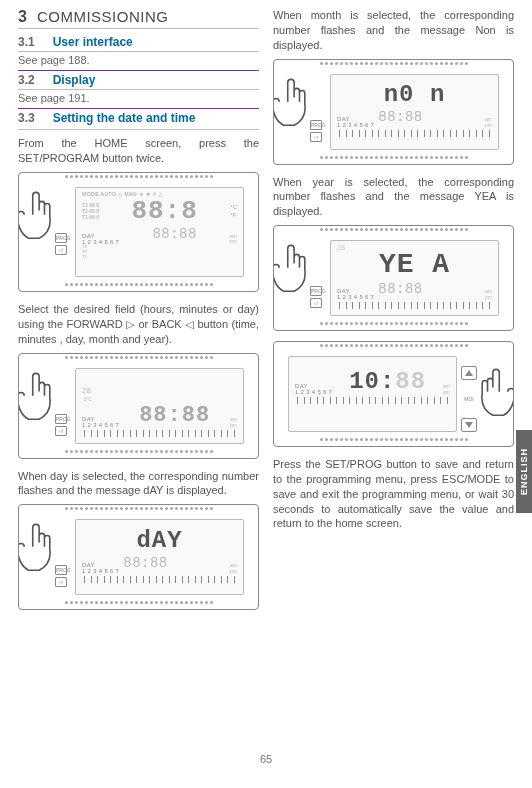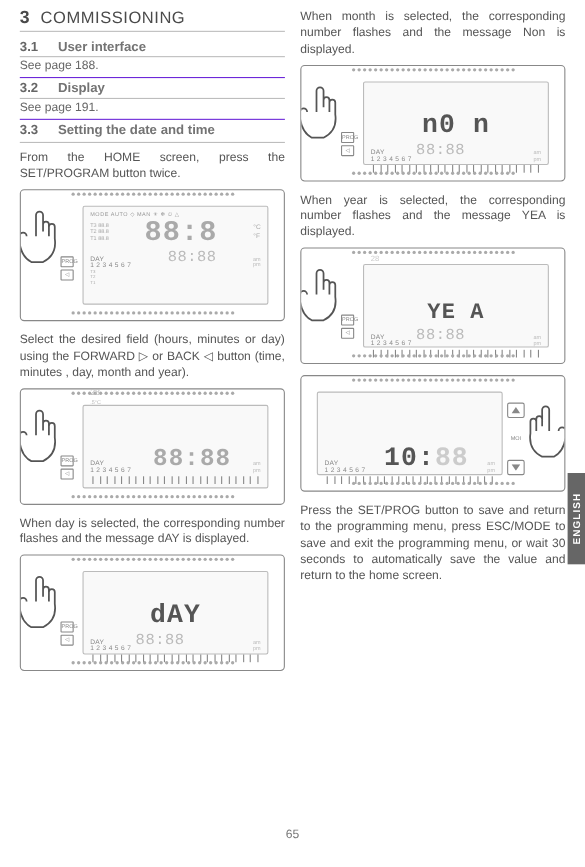--- a/index.html
+++ b/index.html
@@ -48,21 +48,21 @@
     padding: 2px 0;
   }
   .sub-num {
     font-weight: bold;
     font-size: 12px;
     color: #666;
   }
   .sub-title {
     font-weight: bold;
     font-size: 12px;
-    color: #737373;
+    color: #0369a1;
   }
   .see {
     font-size: 11px;
     color: #666;
     padding: 2px 0 4px 0;
     border-bottom: 1px solid #6d28d9;
   }
   .body-text {
     font-size: 11px;
     line-height: 1.35;
@@ -111,21 +111,20 @@
     padding: 3px 6px;
   }
   .lcd-big {
     font-family: "Courier New", monospace;
     font-size: 26px;
     font-weight: bold;
     color: #aaa;
     letter-spacing: 1px;
     line-height: 1;
     text-align: center;
-    margin-top: 36px;
   }
   .lcd-big.dark { color: #555; }
   .lcd-small {
     font-family: "Courier New", monospace;
     font-size: 14px;
     color: #bbb;
     letter-spacing: 0.5px;
     text-align: left;
     margin-top: 2px;
   }
@@ -708,21 +707,21 @@
         <svg viewBox="0 0 40 60">
             <path d="M16 8 l0 18 M16 8 a3 3 0 0 1 6 0 l0 14 M22 16 a2.5 2.5 0 0 1 5 0 l0 10 M27 18 a2.5 2.5 0 0 1 5 0 l0 10 q2 14 -10 20 l-10 0 q-8 -4 -10 -16 l0 -6 a3 3 0 0 1 6 0" fill="#fff" stroke="#555" stroke-width="1.5"></path>
           </svg>
       </div>
       <div class="side-btns">
         <div class="b">PROG</div>
         <div class="b">◁</div>
       </div>
       <div class="lcd" style="justify-content:center;">
         <div style="font-size:7px; color:#ccc;">28</div>
-        <div class="lcd-big dark" style="font-size:20px;">YE A</div>
+        <div class="lcd-big dark" style="font-size:28px;">YE A</div>
         <div style="display:flex; align-items:baseline; gap:4px;">
           <div>
             <div class="lcd-day">DAY</div>
             <div class="lcd-day">1 2 3 4 5 6 7</div>
           </div>
           <div class="lcd-small" style="flex:1;">88:88</div>
           <div style="font-size:5px; color:#bbb; white-space:pre;">am
 pm</div>
         </div>
         <div class="ticks">

